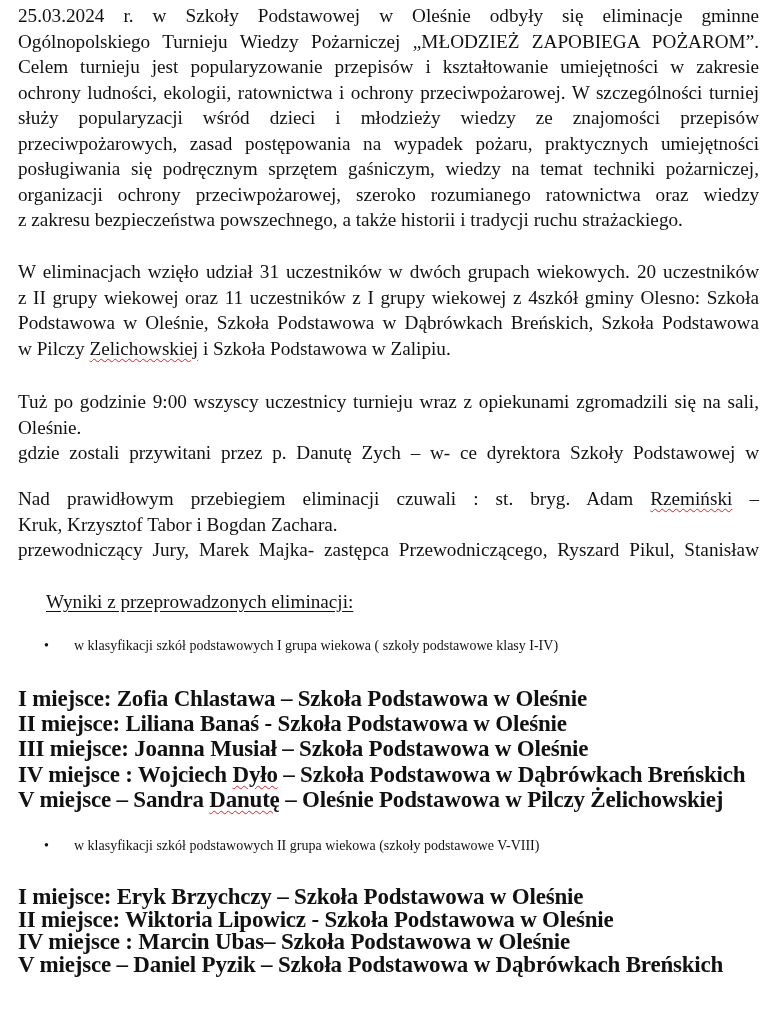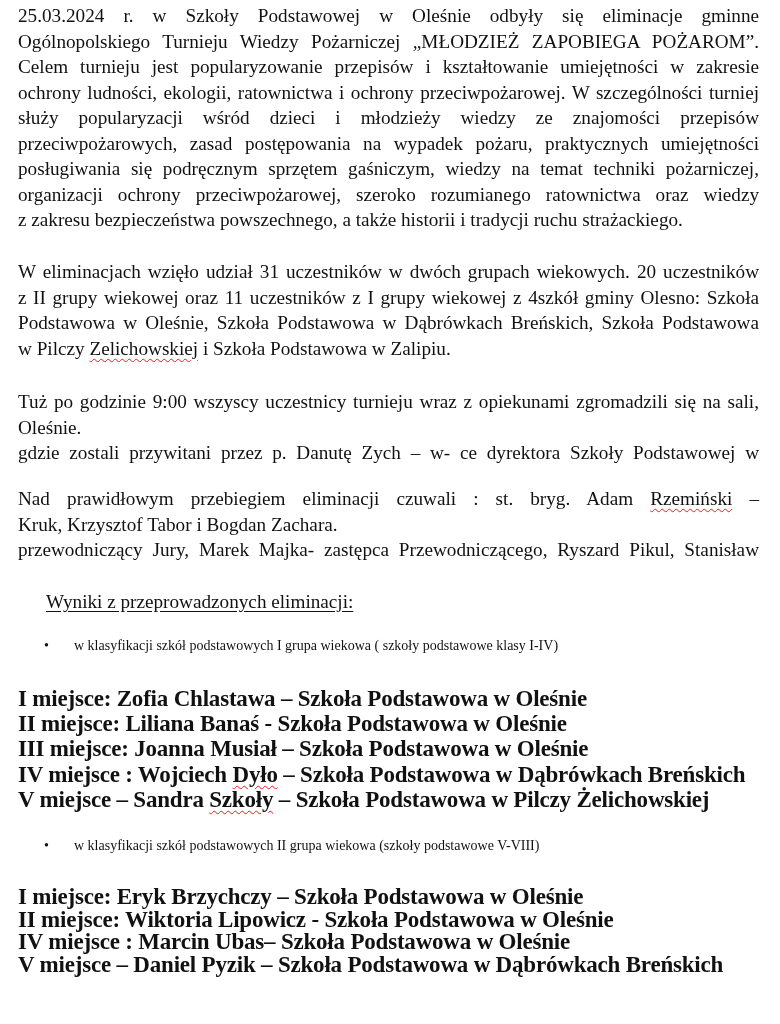--- a/index.html
+++ b/index.html
@@ -66,21 +66,21 @@
 
   <div class="bullet" style="top:638px;">
     <span class="dot">•</span><span>w klasyfikacji szkół podstawowych I grupa wiekowa ( szkoły podstawowe klasy I-IV)</span>
   </div>
 
   <div class="results r1">
     <div>I miejsce: Zofia Chlastawa – Szkoła Podstawowa w Oleśnie</div>
     <div>II miejsce: Liliana Banaś -  Szkoła Podstawowa w Oleśnie</div>
     <div>III miejsce: Joanna Musiał – Szkoła Podstawowa w Oleśnie</div>
     <div><span>IV miejsce : Wojciech </span><span class="spell">Dyło</span><span> – Szkoła Podstawowa w Dąbrówkach Breńskich</span></div>
-    <div><span>V miejsce – Sandra </span><span class="spell">Szkoły</span><span> – Szkoła Podstawowa w Pilczy Żelichowskiej</span></div>
+    <div><span>V miejsce – Sandra </span><span class="spell">Danutę</span><span> – Oleśnie Podstawowa w Pilczy Żelichowskiej</span></div>
   </div>
 
   <div class="bullet" style="top:838px;">
     <span class="dot">•</span><span>w klasyfikacji szkół podstawowych II grupa wiekowa (szkoły podstawowe V-VIII)</span>
   </div>
 
   <div class="results r2">
     <div>I miejsce: Eryk Brzychczy  – Szkoła Podstawowa w Oleśnie</div>
     <div>II miejsce: Wiktoria Lipowicz -  Szkoła Podstawowa w Oleśnie</div>
     <div>IV miejsce : Marcin Ubas– Szkoła Podstawowa w Oleśnie</div>

